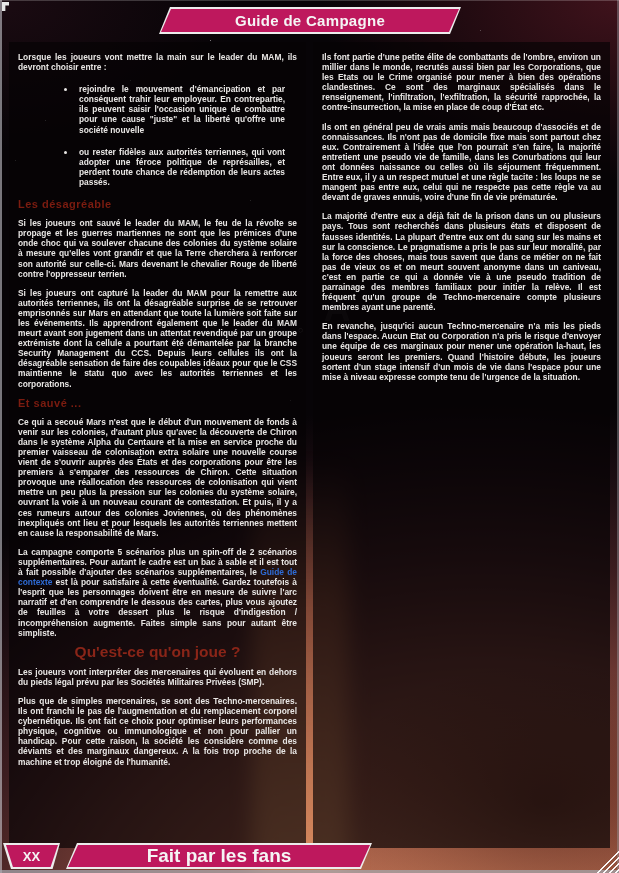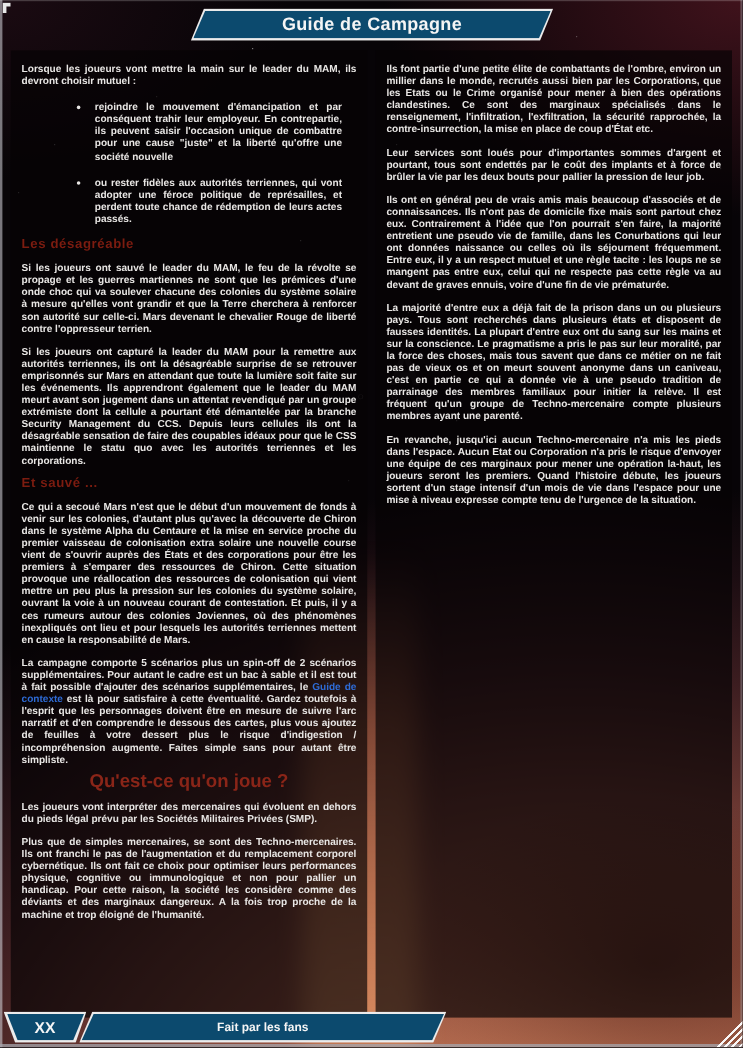--- a/index.html
+++ b/index.html
@@ -49,32 +49,32 @@
   .edge-bottom{left:0;bottom:0;width:100%;height:3px;background:rgba(165,165,172,0.75);}
   .edge-top{left:0;top:0;width:100%;height:1px;background:rgba(255,255,255,0.2);}
   .corner-tick{position:absolute;left:2px;top:2px;width:7px;height:9px;background:#e8e8e8;
     clip-path:polygon(0 0,100% 0,100% 38%,48% 38%,48% 100%,0 100%);}
   .corner-grip{position:absolute;right:0;bottom:0;width:23px;height:23px;
     clip-path:polygon(100% 0,100% 100%,0 100%);
     background:repeating-linear-gradient(135deg, rgba(255,255,255,0.95) 0 1.5px, rgba(0,0,0,0) 1.5px 4.2px);}
   
   .banner{position:absolute;}
   .shape{position:absolute;inset:0;background:#ececec;}
-  .shape-inner{position:absolute;inset:2px;background:#0c4a6e;display:flex;
+  .shape-inner{position:absolute;inset:2px;background:#be185d;display:flex;
     align-items:center;justify-content:center;color:#f5f5f5;font-weight:bold;}
   .lean .shape{clip-path:polygon(11px 0,100% 0,calc(100% - 11px) 100%,0 100%);}
   .lean .shape-inner{clip-path:polygon(10px 0,100% 0,calc(100% - 10px) 100%,0 100%);}
   .trap .shape{clip-path:polygon(0 0,100% 0,87% 100%,14% 100%);}
   .trap .shape-inner{clip-path:polygon(1px 0,100% 0,86% 100%,15% 100%);}
   .header-banner{left:159px;top:7px;width:302px;height:27px;}
   .header-banner .shape-inner{font-size:15px;letter-spacing:.3px;}
-  .footer-page{left:3px;top:843px;width:57px;height:26px;padding-left:12px;}
+  .footer-page{left:3px;top:843px;width:57px;height:26px;}
   .footer-page .shape-inner{font-size:13px;}
   .footer-banner{left:66px;top:843px;width:306px;height:26px;}
-  .footer-banner .shape-inner{font-size:10px;}
+  .footer-banner .shape-inner{font-size:19px;}
   
   .col{position:absolute;top:42px;width:297px;height:806px;background:rgba(6,3,5,0.68);}
   .col-left{left:9px;}
   .col-right{left:313px;}
   .col-inner{padding:10px 9px;color:#e8e6e4;font-size:8.4px;font-weight:bold;
     line-height:10.1px;text-align:justify;overflow:hidden;height:786px;box-sizing:border-box;}
   .col-inner p{margin:0 0 9px 0;}
   h3.sec{color:#7c1c10;font-size:11px;margin:2px 0 9px 0;letter-spacing:.5px;text-align:left;font-weight:bold;}
   h2.big{color:#8a2518;font-size:15.5px;margin:6px 0 10px 0;text-align:center;font-weight:bold;}
   ul.blist{margin:0 0 9px 0;padding:0 0 0 46px;}
@@ -93,41 +93,40 @@
   <div class="wm wm2">A P</div>
   <div class="wm-dots">○ ○ ○</div>
 
   <div class="banner lean header-banner">
     <div class="shape"></div>
     <div class="shape-inner">Guide de Campagne</div>
   </div>
 
   <div class="col col-left">
     <div class="col-inner">
-      <p>Lorsque les joueurs vont mettre la main sur le leader du MAM, ils devront choisir mutuel :</p>
+      <p>Lorsque les joueurs vont mettre la main sur le leader du MAM, ils devront choisir entre :</p>
       <ul class="blist">
         <li>rejoindre le mouvement d'émancipation et par conséquent trahir leur employeur. En contrepartie, ils peuvent saisir l'occasion unique de combattre pour une cause "juste" et la liberté qu'offre une société nouvelle</li>
         <li>ou rester fidèles aux autorités terriennes, qui vont adopter une féroce politique de représailles, et perdent toute chance de rédemption de leurs actes passés.</li>
       </ul>
       <h3 class="sec">Les désagréable</h3>
       <p>Si les joueurs ont sauvé le leader du MAM, le feu de la révolte se propage et les guerres martiennes ne sont que les prémices d'une onde choc qui va soulever chacune des colonies du système solaire à mesure qu'elles vont grandir et que la Terre cherchera à renforcer son autorité sur celle-ci. Mars devenant le chevalier Rouge de liberté contre l'oppresseur terrien.</p>
       <p>Si les joueurs ont capturé la leader du MAM pour la remettre aux autorités terriennes, ils ont la désagréable surprise de se retrouver emprisonnés sur Mars en attendant que toute la lumière soit faite sur les événements. Ils apprendront également que le leader du MAM meurt avant son jugement dans un attentat revendiqué par un groupe extrémiste dont la cellule a pourtant été démantelée par la branche Security Management du CCS. Depuis leurs cellules ils ont la désagréable sensation de faire des coupables idéaux pour que le CSS maintienne le statu quo avec les autorités terriennes et les corporations.</p>
       <h3 class="sec">Et sauvé ...</h3>
       <p>Ce qui a secoué Mars n'est que le début d'un mouvement de fonds à venir sur les colonies, d'autant plus qu'avec la découverte de Chiron dans le système Alpha du Centaure et la mise en service proche du premier vaisseau de colonisation extra solaire une nouvelle course vient de s'ouvrir auprès des États et des corporations pour être les premiers à s'emparer des ressources de Chiron. Cette situation provoque une réallocation des ressources de colonisation qui vient mettre un peu plus la pression sur les colonies du système solaire, ouvrant la voie à un nouveau courant de contestation. Et puis, il y a ces rumeurs autour des colonies Joviennes, où des phénomènes inexpliqués ont lieu et pour lesquels les autorités terriennes mettent en cause la responsabilité de Mars.</p>
       <p><span>La campagne comporte 5 scénarios plus un spin-off de 2 scénarios supplémentaires. Pour autant le cadre est un bac à sable et il est tout à fait possible d'ajouter des scénarios supplémentaires, le </span><span class="link">Guide de contexte</span><span> est là pour satisfaire à cette éventualité. Gardez toutefois à l'esprit que les personnages doivent être en mesure de suivre l'arc narratif et d'en comprendre le dessous des cartes, plus vous ajoutez de feuilles à votre dessert plus le risque d'indigestion / incompréhension augmente. Faites simple sans pour autant être simpliste.</span></p>
       <h2 class="big">Qu'est-ce qu'on joue ?</h2>
       <p>Les joueurs vont interpréter des mercenaires qui évoluent en dehors du pieds légal prévu par les Sociétés Militaires Privées (SMP).</p>
       <p>Plus que de simples mercenaires, se sont des Techno-mercenaires. Ils ont franchi le pas de l'augmentation et du remplacement corporel cybernétique. Ils ont fait ce choix pour optimiser leurs performances physique, cognitive ou immunologique et non pour pallier un handicap. Pour cette raison, la société les considère comme des déviants et des marginaux dangereux. A la fois trop proche de la machine et trop éloigné de l'humanité.</p>
     </div>
   </div>
 
   <div class="col col-right">
     <div class="col-inner">
       <p>Ils font partie d'une petite élite de combattants de l'ombre, environ un millier dans le monde, recrutés aussi bien par les Corporations, que les Etats ou le Crime organisé pour mener à bien des opérations clandestines. Ce sont des marginaux spécialisés dans le renseignement, l'infiltration, l'exfiltration, la sécurité rapprochée, la contre-insurrection, la mise en place de coup d'État etc.</p>
-      <p>Leur services sont loués pour d'importantes sommes d'argent et pourtant, tous sont endettés par le coût des implants et à force de brûler la vie par les deux bouts pour pallier la pression de leur job.</p>
       <p>Ils ont en général peu de vrais amis mais beaucoup d'associés et de connaissances. Ils n'ont pas de domicile fixe mais sont partout chez eux. Contrairement à l'idée que l'on pourrait s'en faire, la majorité entretient une pseudo vie de famille, dans les Conurbations qui leur ont données naissance ou celles où ils séjournent fréquemment. Entre eux, il y a un respect mutuel et une règle tacite : les loups ne se mangent pas entre eux, celui qui ne respecte pas cette règle va au devant de graves ennuis, voire d'une fin de vie prématurée.</p>
       <p>La majorité d'entre eux a déjà fait de la prison dans un ou plusieurs pays. Tous sont recherchés dans plusieurs états et disposent de fausses identités. La plupart d'entre eux ont du sang sur les mains et sur la conscience. Le pragmatisme a pris le pas sur leur moralité, par la force des choses, mais tous savent que dans ce métier on ne fait pas de vieux os et on meurt souvent anonyme dans un caniveau, c'est en partie ce qui a donnée vie à une pseudo tradition de parrainage des membres familiaux pour initier la relève. Il est fréquent qu'un groupe de Techno-mercenaire compte plusieurs membres ayant une parenté.</p>
       <p>En revanche, jusqu'ici aucun Techno-mercenaire n'a mis les pieds dans l'espace. Aucun Etat ou Corporation n'a pris le risque d'envoyer une équipe de ces marginaux pour mener une opération la-haut, les joueurs seront les premiers. Quand l'histoire débute, les joueurs sortent d'un stage intensif d'un mois de vie dans l'espace pour une mise à niveau expresse compte tenu de l'urgence de la situation.</p>
     </div>
   </div>
 
   <div class="banner trap footer-page">
     <div class="shape"></div>
     <div class="shape-inner">XX</div>
   </div>

